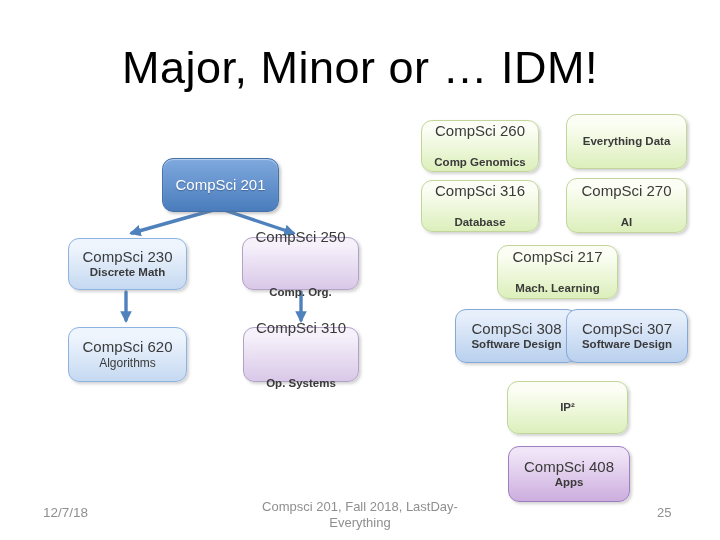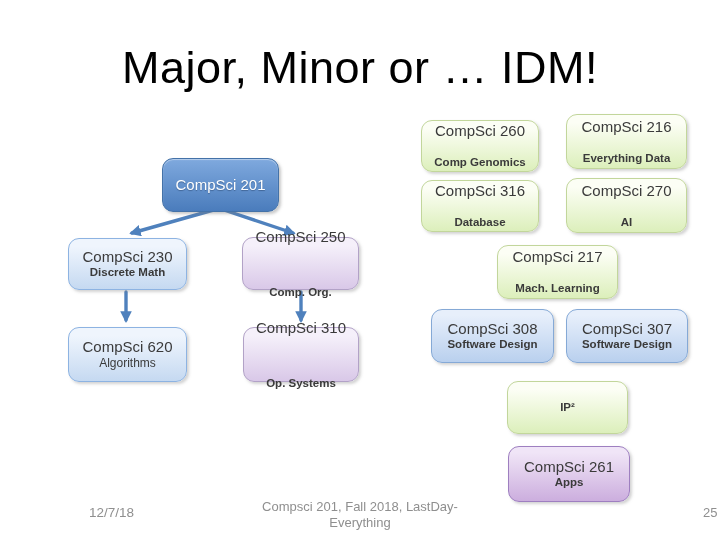--- a/index.html
+++ b/index.html
@@ -44,21 +44,21 @@
     background:linear-gradient(to bottom,var(--deeppurple-fill-top) 10%,var(--deeppurple-fill-bottom));
     border:1px solid var(--deeppurple-border);
   }
   .box.root{
     background:linear-gradient(to bottom,var(--root-fill-top),var(--root-fill-bottom));
     border:1px solid var(--root-border);
     box-shadow:2px 2px 3px rgba(120,120,120,0.4), inset 0 1px 1px rgba(255,255,255,0.45);
   }
   .box.root .l1{color:var(--root-text);text-shadow:0 1px 1px rgba(40,70,110,0.55);}
   .box.lg2 .l2{font-size:12px;font-weight:400;}
-  .footer-date,.footer-number{position:absolute;color:var(--footer-text);font-size:13.5px;margin-left:46px;}
+  .footer-date,.footer-number{position:absolute;color:var(--footer-text);font-size:13.5px;}
   .footer-date{left:43px;top:505px;}
   .footer-number{left:657px;top:505px;font-size:13px;}
   .footer-caption{
     position:absolute;left:0;right:0;top:499px;text-align:center;
     color:var(--footer-text);font-size:13px;line-height:1.25;
   }
 </style>
 </head>
 <body>
 
@@ -101,55 +101,54 @@
     <div class="l1">CompSci 310</div>
     <div class="l2">Op. Systems</div>
   </div>
 
   <div class="box green" style="left:421px;top:120px;width:116px;height:50px">
     <div class="l1">CompSci 260</div>
     <div class="l2">Comp Genomics</div>
   </div>
 
   <div class="box green" style="left:566px;top:114px;width:119px;height:53px">
-    <div class="l1">CompSci 216</div>
     <div class="l2">Everything Data</div>
   </div>
 
   <div class="box green" style="left:421px;top:180px;width:116px;height:50px">
     <div class="l1">CompSci 316</div>
     <div class="l2">Database</div>
   </div>
 
   <div class="box green" style="left:566px;top:178px;width:119px;height:53px">
     <div class="l1">CompSci 270</div>
     <div class="l2">AI</div>
   </div>
 
   <div class="box green" style="left:497px;top:245px;width:119px;height:52px">
     <div class="l1">CompSci 217</div>
     <div class="l2">Mach. Learning</div>
   </div>
 
-  <div class="box midblue" style="left:431px;top:309px;width:121px;height:52px">
+  <div class="box midblue" style="left:455px;top:309px;width:121px;height:52px">
     <div class="l1">CompSci 308</div>
     <div class="l2">Software Design</div>
   </div>
 
   <div class="box midblue" style="left:566px;top:309px;width:120px;height:52px">
     <div class="l1">CompSci 307</div>
     <div class="l2">Software Design</div>
   </div>
 
   <div class="box green" style="left:507px;top:381px;width:119px;height:51px">
     <div class="l2">IP²</div>
   </div>
 
   <div class="box deeppurple" style="left:508px;top:446px;width:120px;height:54px">
-    <div class="l1">CompSci 261</div>
+    <div class="l1">CompSci 408</div>
     <div class="l2">Apps</div>
   </div>
 
   <div class="footer-date">12/7/18</div>
 
   <div class="footer-caption">
     <div>Compsci 201, Fall 2018,  LastDay-</div>
     <div>Everything</div>
   </div>
 

